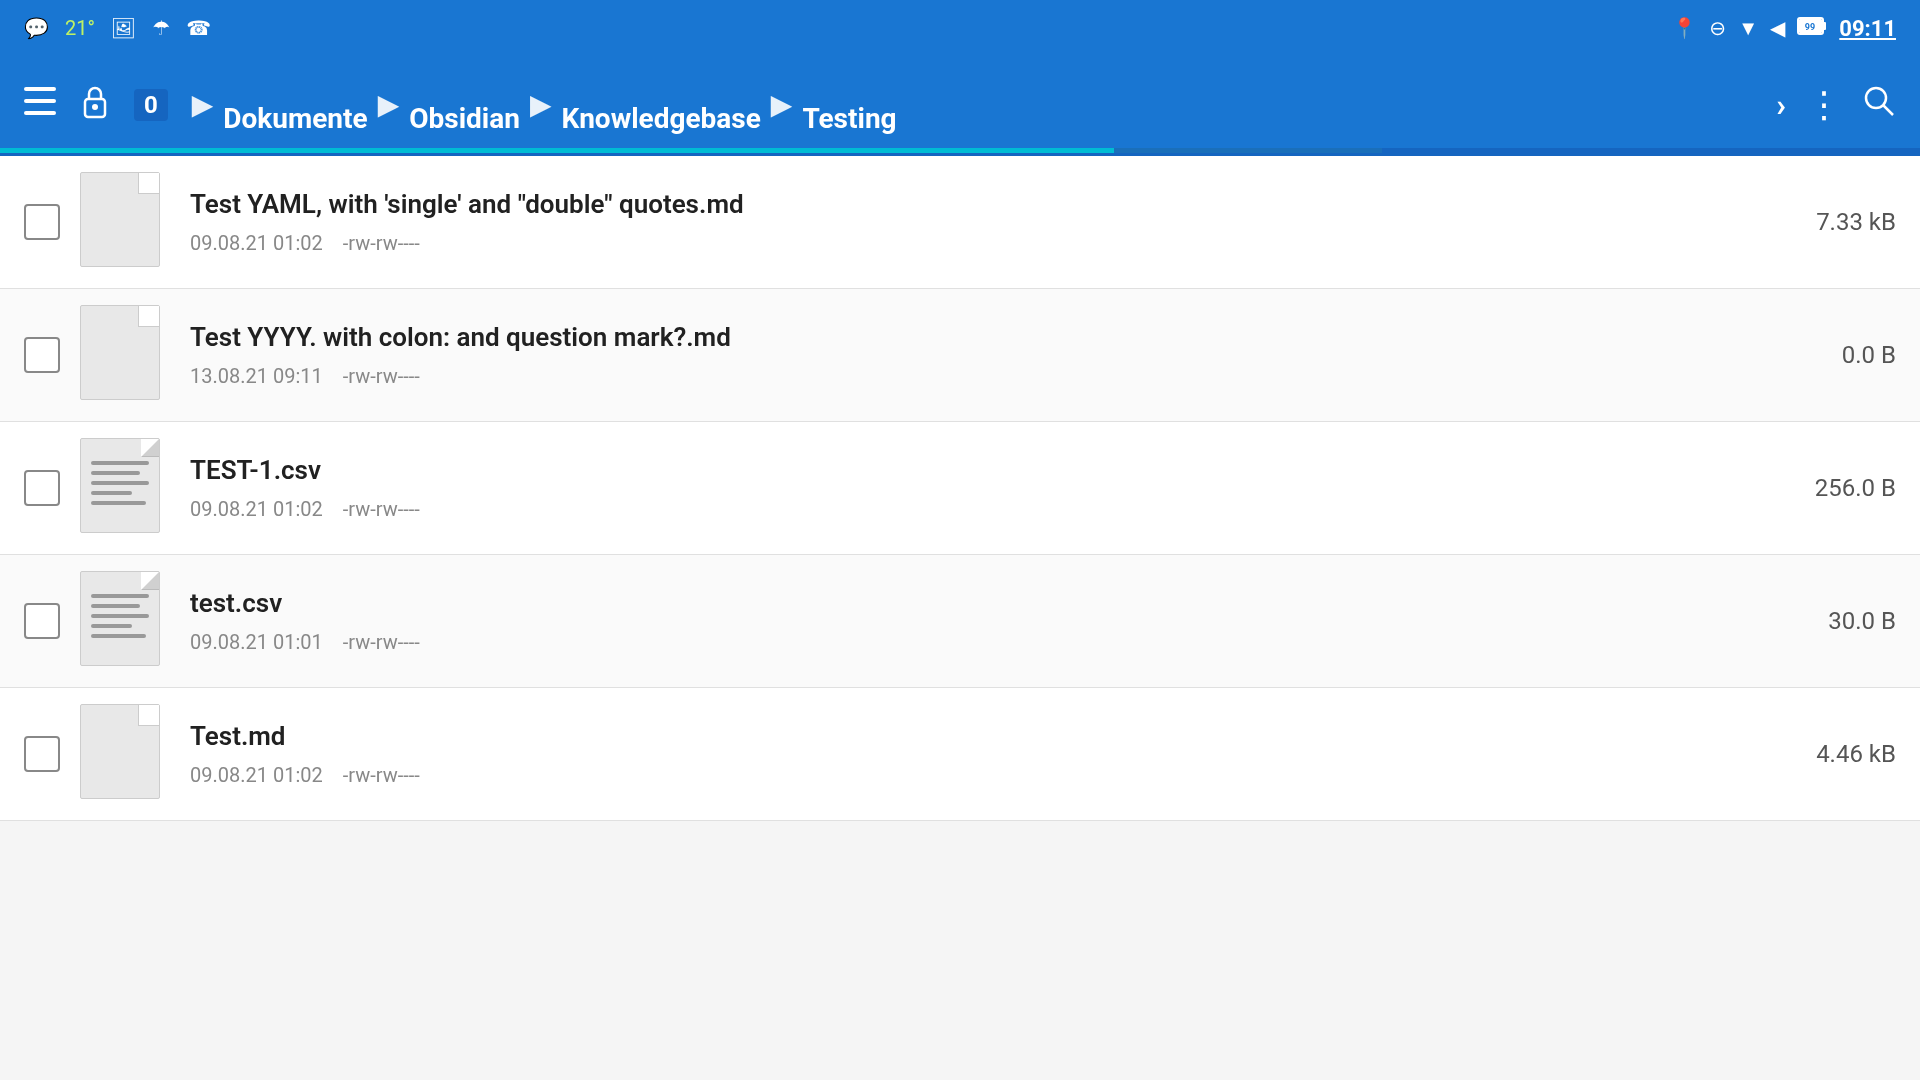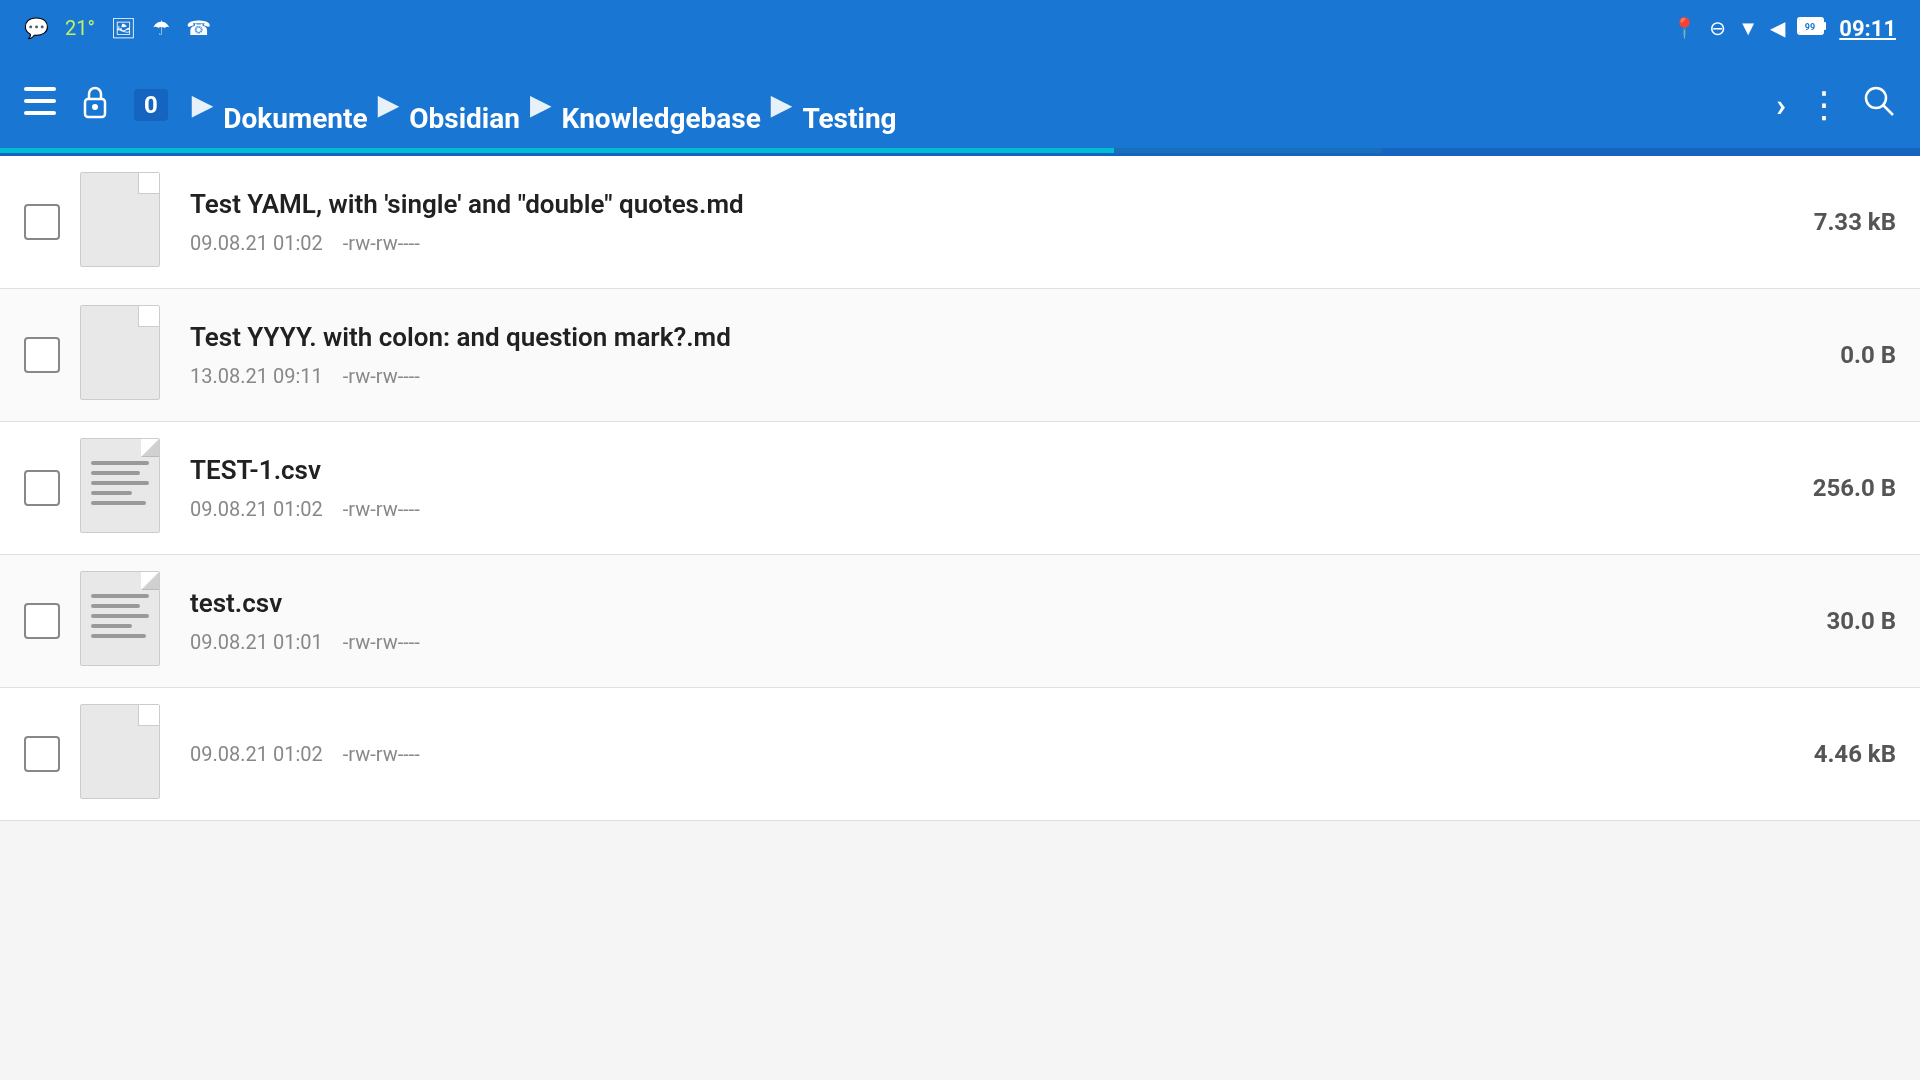--- a/index.html
+++ b/index.html
@@ -241,21 +241,21 @@
     }
     .file-meta {
       font-size: 20px;
       color: #888;
       display: flex;
       gap: 20px;
     }
 
     .file-size {
       font-size: 24px;
-      font-weight: bold;
+      font-weight: normal;
       color: #555;
       flex-shrink: 0;
       align-self: center;
       text-align: right;
       min-width: 120px;
     }
   </style>
 </head>
 <body>
 
@@ -412,20 +412,21 @@
       <div class="file-size">30.0 B</div>
     </div>
     <div class="file-item">
       <div class="file-checkbox"></div>
       <div class="file-icon">
       <div class="doc-icon">
         <div class="doc-icon-corner"></div>
       </div>
       </div>
       <div class="file-info">
+        <div class="file-name">Test.md</div>
         <div class="file-meta">
           <span>09.08.21 01:02</span>
           <span>-rw-rw----</span>
         </div>
       </div>
       <div class="file-size">4.46 kB</div>
     </div>
   </div>
 
 </body></html>

